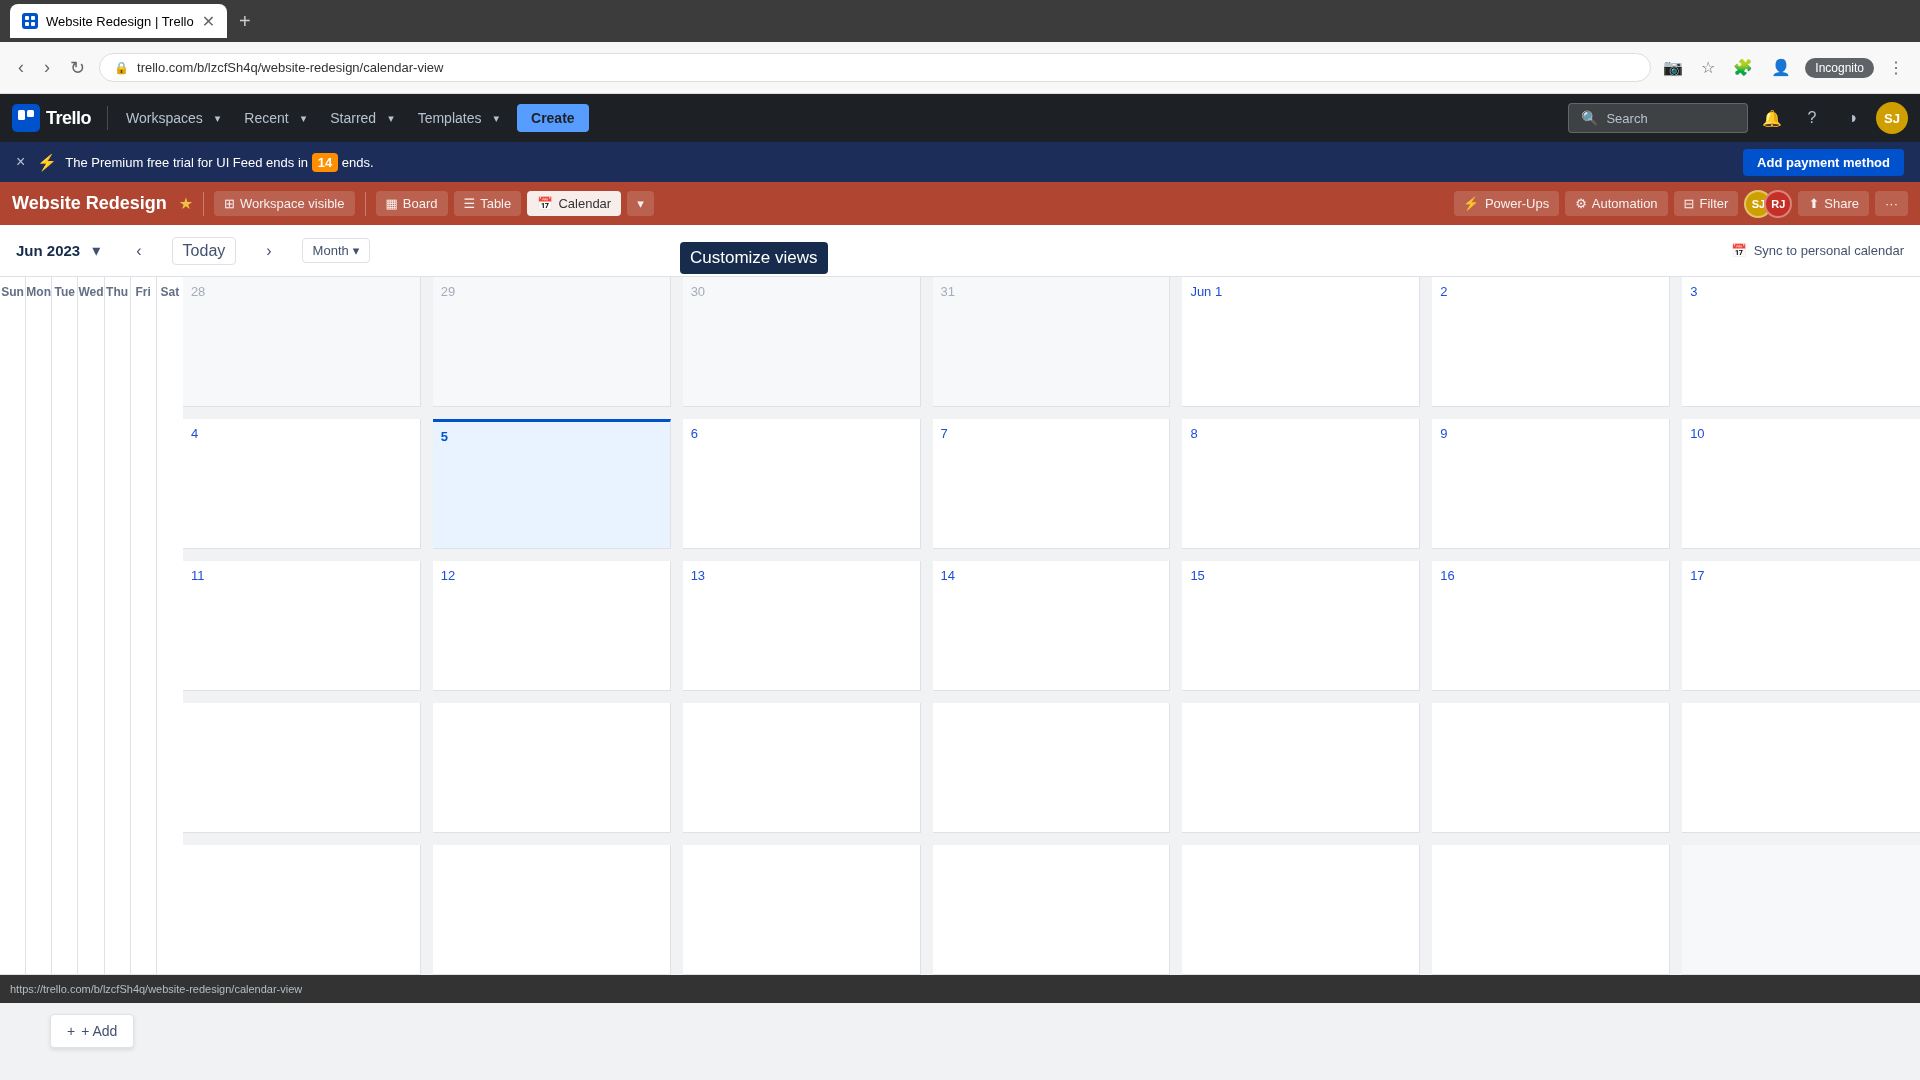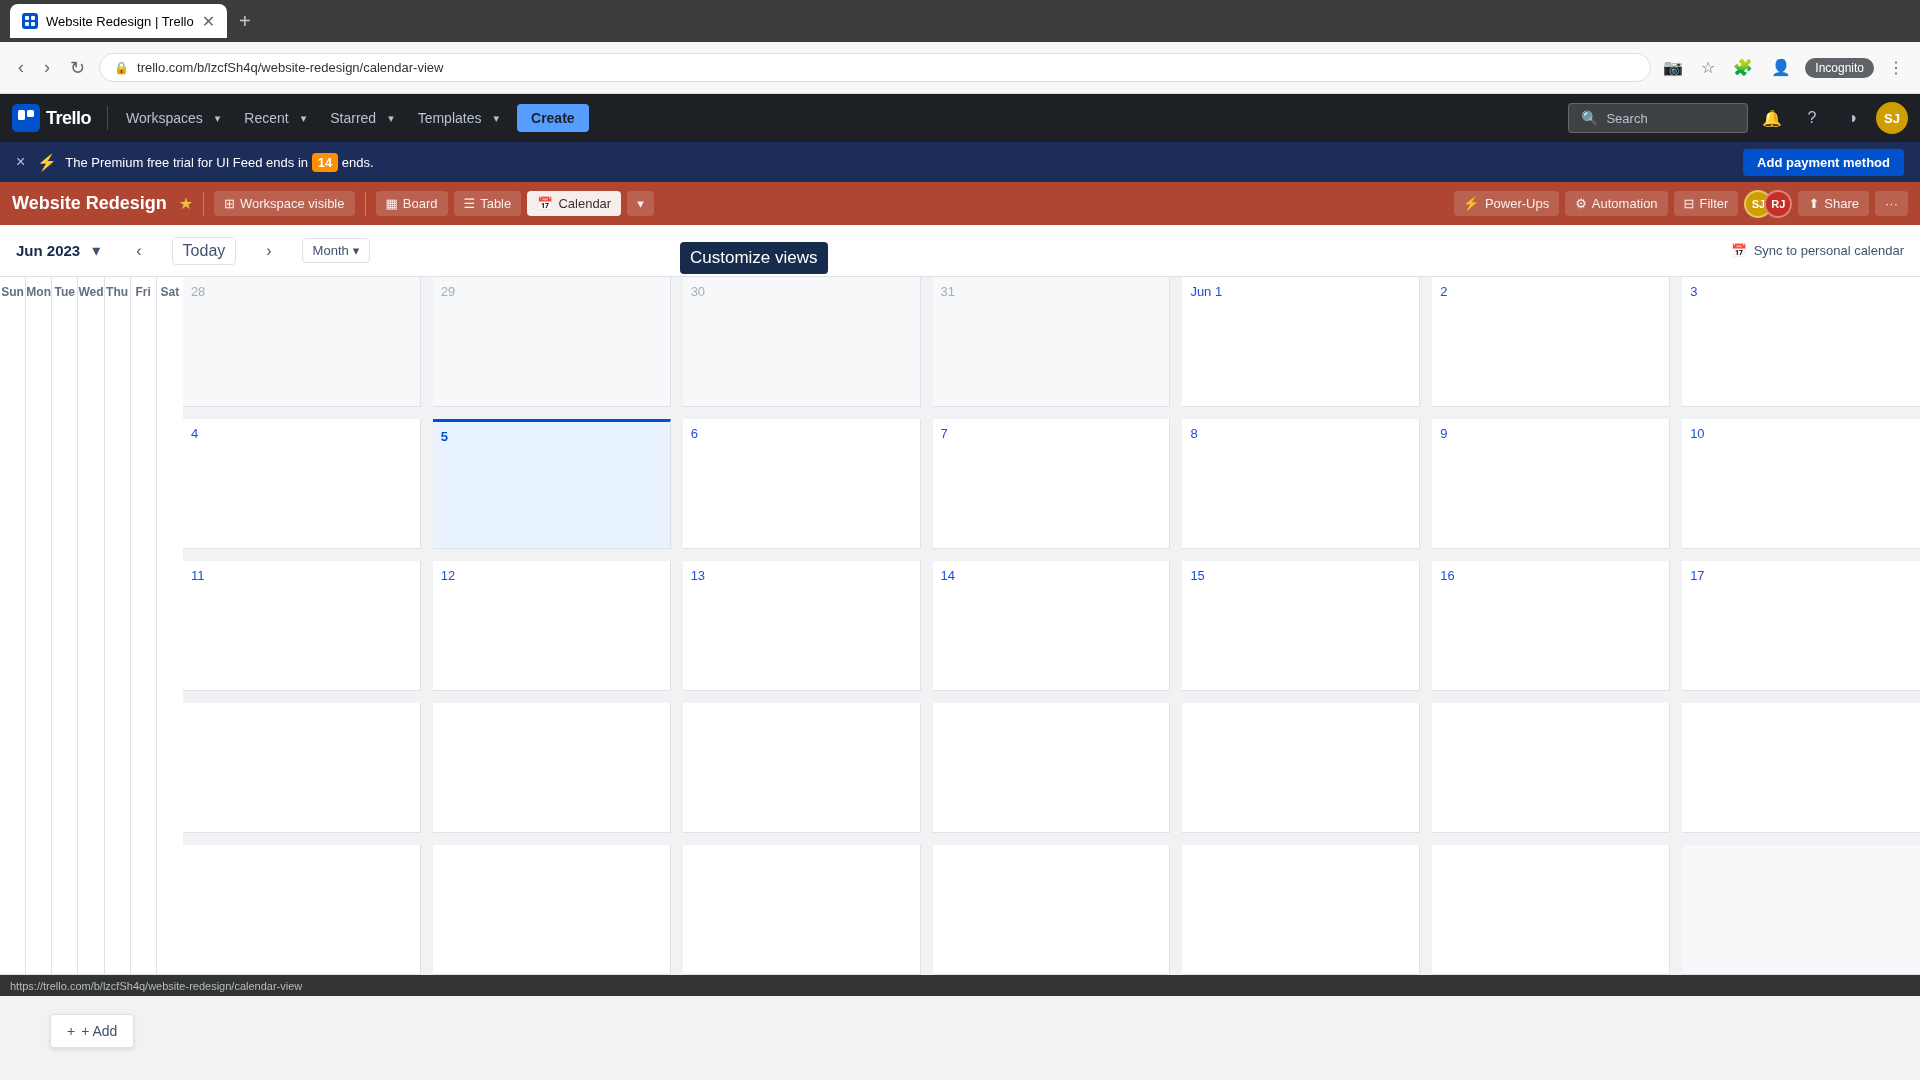--- a/index.html
+++ b/index.html
@@ -72,21 +72,21 @@
     .calendar-body { display: grid; grid-template-columns: repeat(7, 1fr); grid-template-rows: repeat(5, 1fr); flex: 1; overflow: hidden; gap: 12px; }
     .calendar-cell { border-right: 1px solid #dfe1e6; border-bottom: 1px solid #dfe1e6; padding: 6px 8px; min-height: 130px; background: white; position: relative; }
     .calendar-cell:nth-child(7n) { border-right: none; }
     .calendar-cell.other-month { background: #f7f8f9; }
     .calendar-cell.today { border-top: 3px solid #0052cc; background: #e9f2ff; }
     .cell-date { font-size: 13px; font-weight: 500; color: #1d4ed8; }
     .cell-date.other-month-date { color: #a5adba; }
     .cell-date.today-date { color: #0052cc; font-weight: bold; }
 
     
-    .status-bar { background: #333; height: 21px; display: flex; align-items: center; padding: 0 10px; }
+    .status-bar { background: #333; height: 28px; display: flex; align-items: center; padding: 0 10px; }
     .status-url { color: #b0bec5; font-size: 11px; }
 
     
     .add-event-btn { position: fixed; bottom: 32px; left: 50px; background: white; border: 1px solid #dfe1e6; padding: 8px 16px; border-radius: 4px; font-size: 14px; color: #42526e; cursor: pointer; display: flex; align-items: center; gap: 6px; box-shadow: 0 2px 4px rgba(0,0,0,0.1); }
   </style>
 </head>
 <body>
 
 <div class="browser-chrome">
   <div class="browser-tab">

